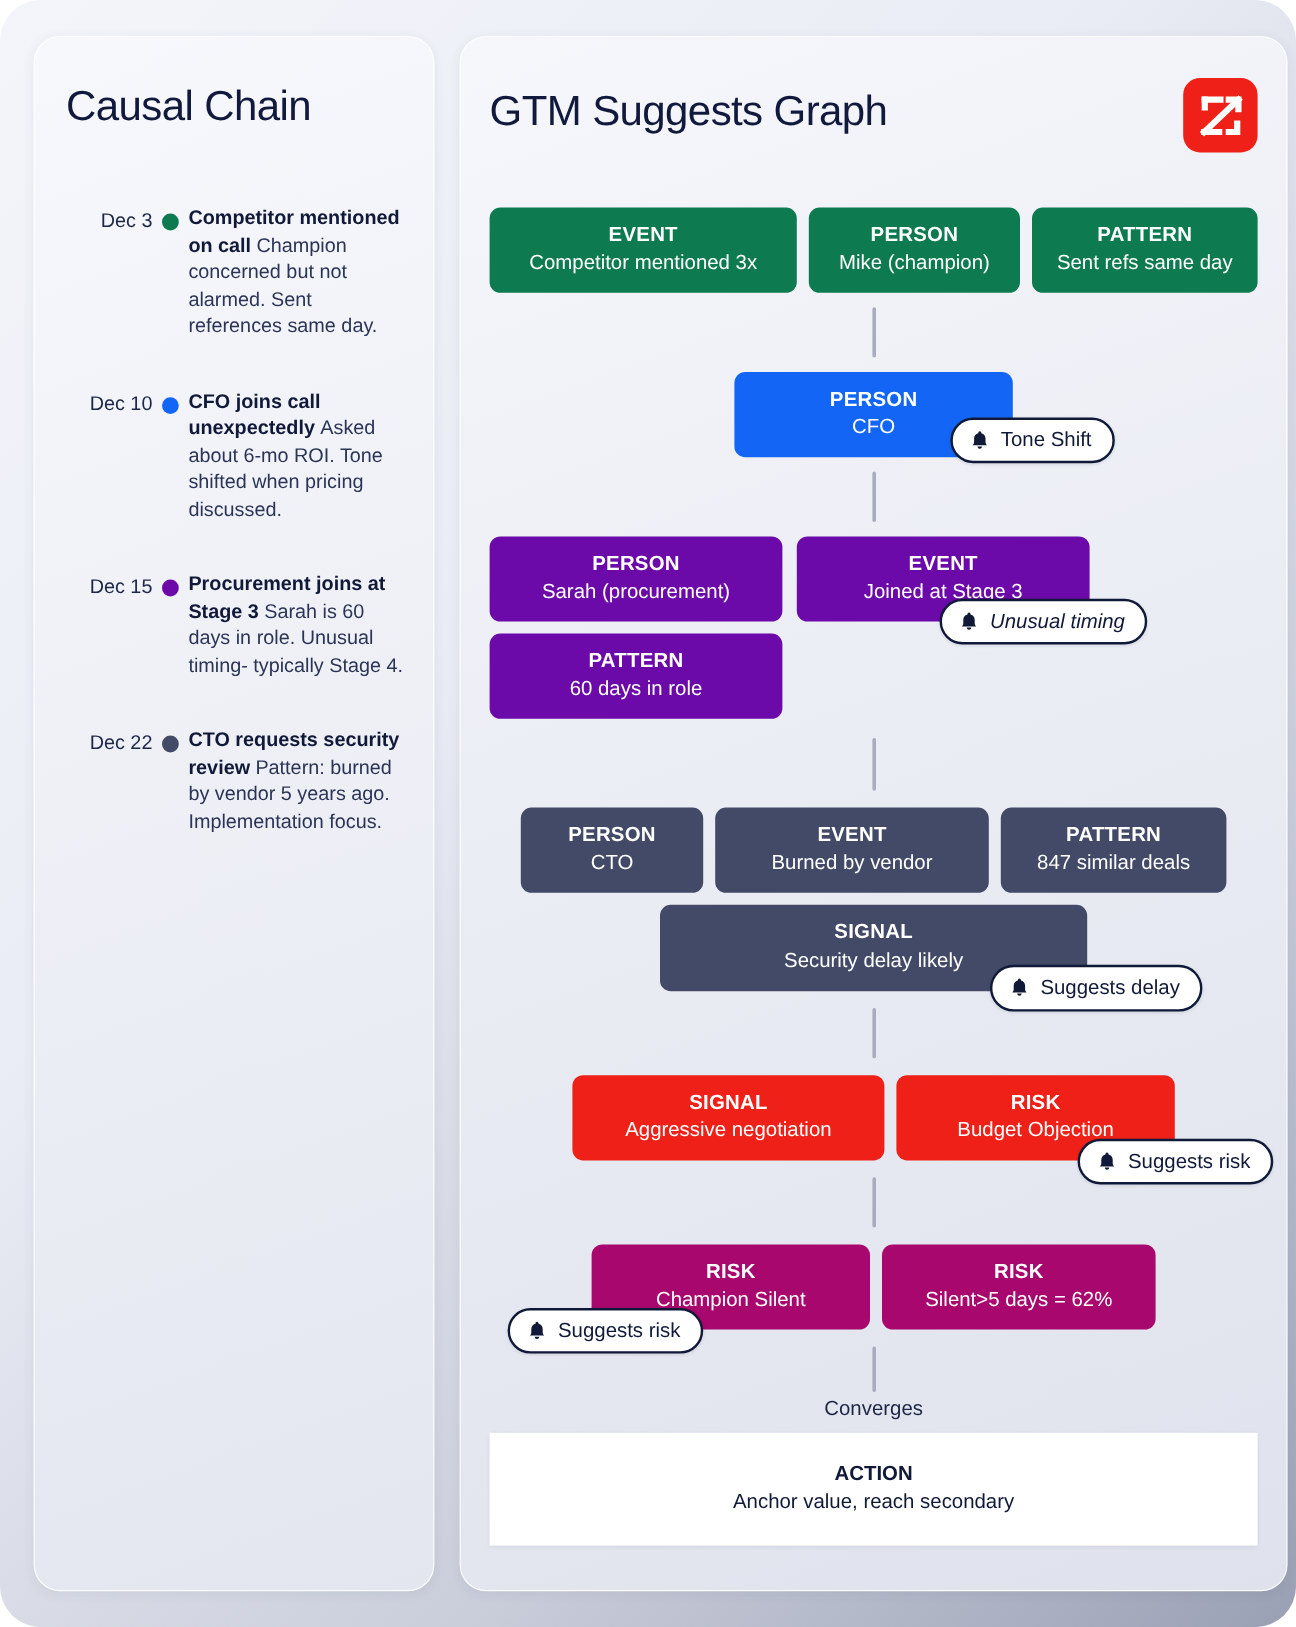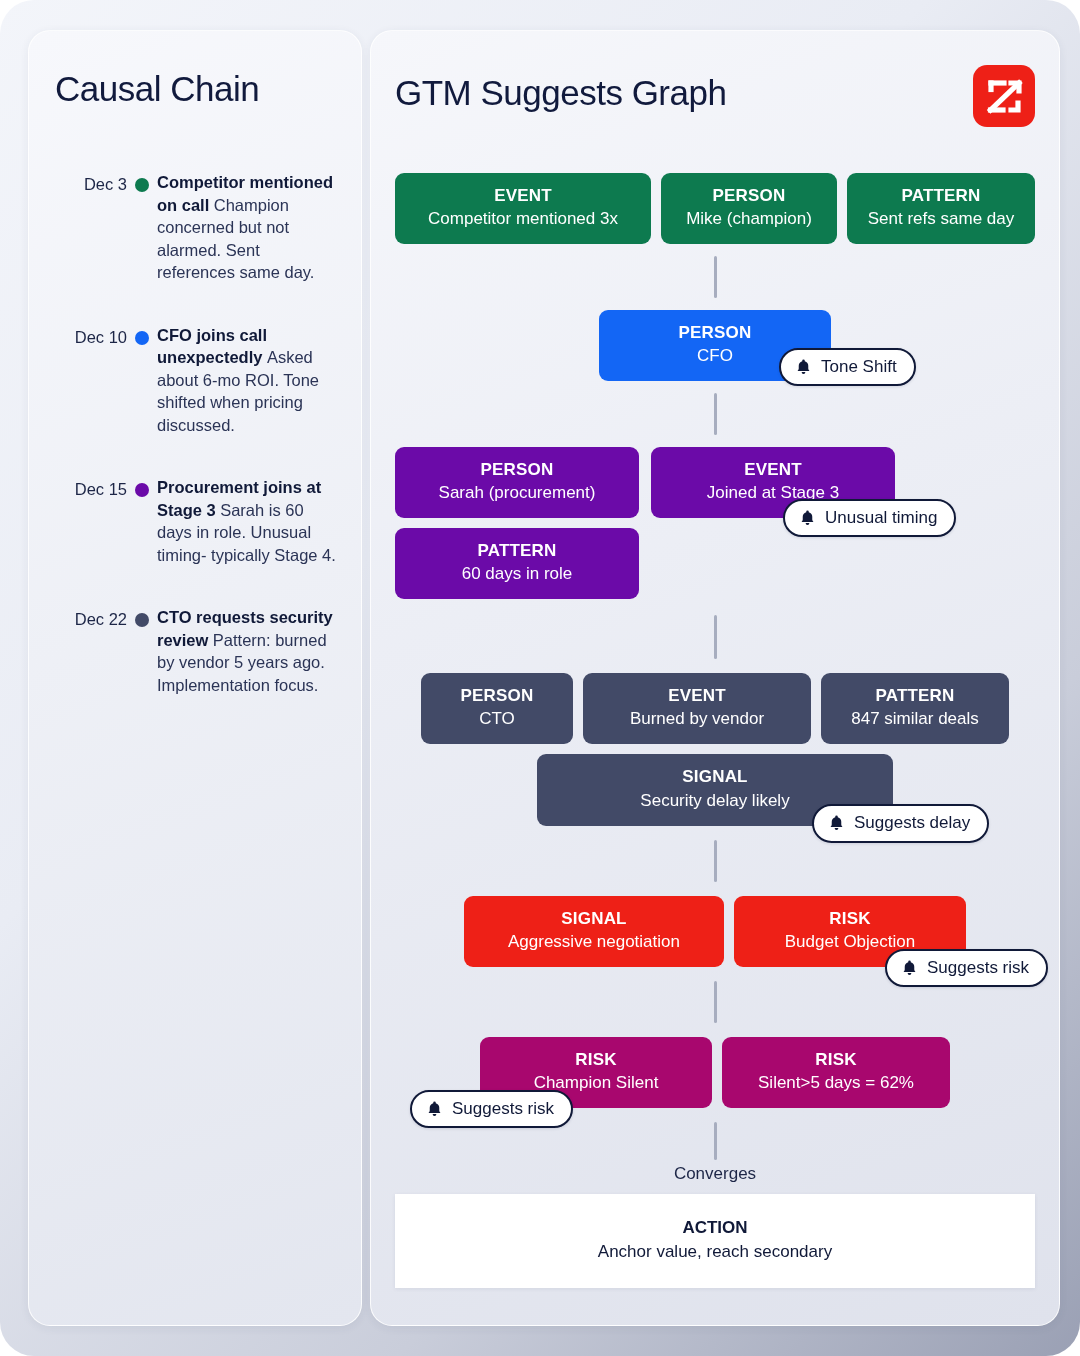--- a/index.html
+++ b/index.html
@@ -14,21 +14,21 @@
 
   .page {
     position: relative;
     width: 1080px;
     height: 1356px;
     background: linear-gradient(135deg, #f3f5fa 0%, #e9ecf4 38%, #c9cdda 72%, #9aa0b4 100%);
     border-radius: 34px;
     overflow: hidden;
     padding: 30px 28px;
     display: flex;
-    gap: 8px;
+    gap: 21px;
   }
 
   
   .causal-panel {
     width: 334px;
     flex: 0 0 334px;
     background: linear-gradient(160deg, #f7f8fc 0%, #eef0f6 45%, #e3e6ef 100%);
     border-radius: 22px;
     border: 1px solid rgba(255,255,255,0.85);
     box-shadow: 0 2px 10px rgba(40,50,90,0.07);
@@ -334,21 +334,21 @@
           <span class="nval">Sarah (procurement)</span>
         </div>
         <div class="node w-60days" style="background:#6b0aa8">
           <span class="nlabel">PATTERN</span>
           <span class="nval">60 days in role</span>
         </div>
       </div>
       <div class="node w-joined" style="background:#6b0aa8">
         <span class="nlabel">EVENT</span>
         <span class="nval">Joined at Stage 3</span>
-        <span class="badge" style="left:132px;top:52px;">
+        <span class="badge" style="left:119px;top:52px;font-style:italic;">
           <svg class="bell" viewBox="0 0 20 21">
             <path d="M10 1.6a1.5 1.5 0 0 1 1.5 1.5v.5A5.6 5.6 0 0 1 15.6 9v3.4c0 .9.35 1.7.95 2.3l.5.5H2.95l.5-.5c.6-.6.95-1.4.95-2.3V9A5.6 5.6 0 0 1 8.5 3.6v-.5A1.5 1.5 0 0 1 10 1.6z" fill="#101938"></path>
             <path d="M7.8 16.4h4.4a2.2 2.2 0 0 1-4.4 0z" fill="#101938"></path>
           </svg>
           <span>Unusual timing</span>
         </span>
       </div>
     </div>
 
     <div class="connector" style="height:44px;margin-top:16px;"></div>

